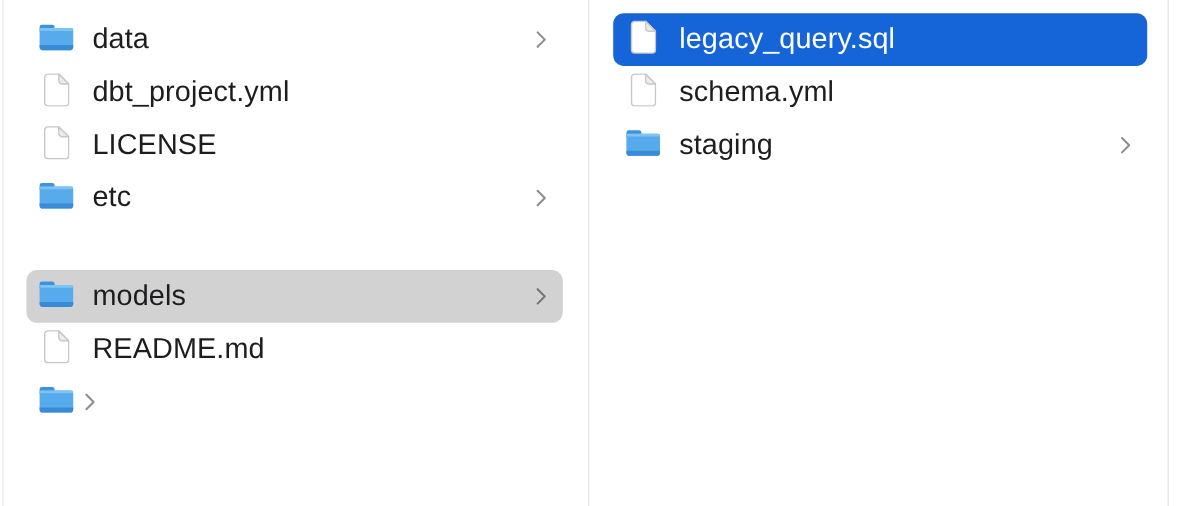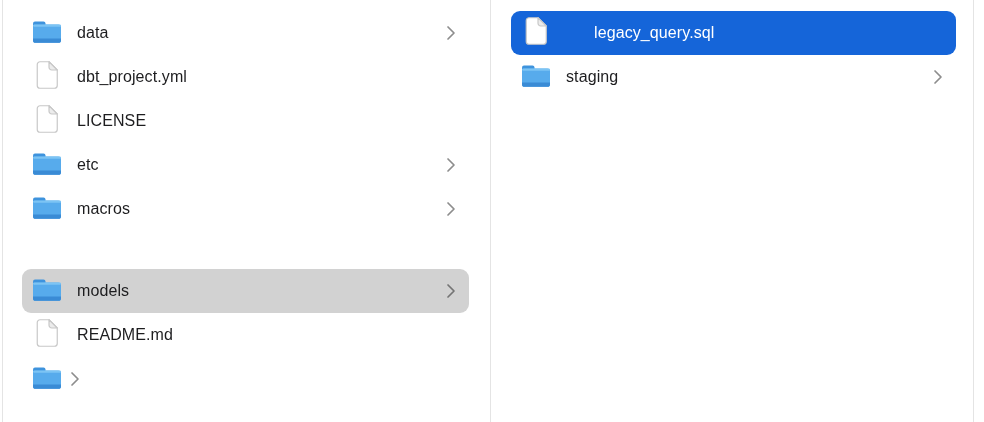--- a/index.html
+++ b/index.html
@@ -38,32 +38,32 @@
     align-items: center;
     border-radius: 9px;
     padding: 0 13px 0 10px;
     box-sizing: border-box;
   }
   .col-parent .row { margin: 0 21px 0 19px; }
   .col-child  .row { margin: 0 17px 0 20px; }
 
   .row.sel-none     { background: transparent; }
   .row.sel-inactive { background: var(--selection-inactive, #d2d2d2); margin-top: 38px; }
-  .row.sel-active   { background: var(--selection-active, #1565d9); gap: 28px; }
+  .row.sel-active   { background: var(--selection-active, #1565d9); }
 
   .icon-slot {
     flex: 0 0 30px;
     display: flex;
     align-items: center;
     justify-content: center;
     height: 30px;
   }
   .label {
     margin-left: 15px;
-    font-size: 16px;
+    font-size: 24px;
     letter-spacing: 0.1px;
     color: var(--text, #1d1d1f);
     white-space: nowrap;
     overflow: hidden;
     text-overflow: ellipsis;
     flex: 1 1 auto;
   }
   .row.sel-active .label { color: var(--text-on-active, #ffffff); }
 
   .chevron {
@@ -146,39 +146,20 @@
       </span>
 
     </span>
     <span class="label">etc</span>
     <span class="chevron" style="visibility: visible;">
       <svg width="10" height="16" viewBox="0 0 10 16">
         <path d="M2 2 L8 8 L2 14" fill="none" stroke="#8d8d8d" stroke-width="1.7" stroke-linecap="round" stroke-linejoin="round"></path>
       </svg>
     </span>
   </div>
-      <div class="row sel-none">
-    <span class="icon-slot">
-      <span>
-        <svg width="30" height="25" viewBox="0 0 30 25">
-          <rect x="1" y="2.6" width="12.5" height="7" rx="2" class="f-tab" fill="#3e93dd"></rect>
-          <rect x="1" y="5.4" width="28" height="18.4" rx="2.6" class="f-body" fill="#57abec"></rect>
-          <rect x="1" y="5.4" width="28" height="2.4" rx="1.2" class="f-lip" fill="#7cc4f4"></rect>
-          <path d="M1 19.6 h28 v1.6 a2.6 2.6 0 0 1 -2.6 2.6 H3.6 A2.6 2.6 0 0 1 1 21.2 Z" class="f-bottom" fill="#3a8bd5"></path>
-        </svg>
-      </span>
-
-    </span>
-    <span class="label">macros</span>
-    <span class="chevron" style="visibility: visible;">
-      <svg width="10" height="16" viewBox="0 0 10 16">
-        <path d="M2 2 L8 8 L2 14" fill="none" stroke="#8d8d8d" stroke-width="1.7" stroke-linecap="round" stroke-linejoin="round"></path>
-      </svg>
-    </span>
-  </div>
       <div class="row sel-inactive">
     <span class="icon-slot">
       <span>
         <svg width="30" height="25" viewBox="0 0 30 25">
           <rect x="1" y="2.6" width="12.5" height="7" rx="2" class="f-tab" fill="#3e93dd"></rect>
           <rect x="1" y="5.4" width="28" height="18.4" rx="2.6" class="f-body" fill="#57abec"></rect>
           <rect x="1" y="5.4" width="28" height="2.4" rx="1.2" class="f-lip" fill="#7cc4f4"></rect>
           <path d="M1 19.6 h28 v1.6 a2.6 2.6 0 0 1 -2.6 2.6 H3.6 A2.6 2.6 0 0 1 1 21.2 Z" class="f-bottom" fill="#3a8bd5"></path>
         </svg>
       </span>
@@ -240,20 +221,37 @@
     </span>
     <span class="label">legacy_query.sql</span>
     <span class="chevron" style="visibility: hidden;">
       <svg width="10" height="16" viewBox="0 0 10 16">
         <path d="M2 2 L8 8 L2 14" fill="none" stroke="#8d8d8d" stroke-width="1.7" stroke-linecap="round" stroke-linejoin="round"></path>
       </svg>
     </span>
   </div>
       <div class="row sel-none">
     <span class="icon-slot">
+
+      <span>
+        <svg width="22" height="28" viewBox="0 0 22 28">
+          <path d="M4 0.75 H13 L21.25 9 V24.5 A2.75 2.75 0 0 1 18.5 27.25 H4 A2.75 2.75 0 0 1 1.25 24.5 V3.5 A2.75 2.75 0 0 1 4 0.75 Z" fill="#ffffff" stroke="#c8c8c8" stroke-width="1.2" stroke-linejoin="round"></path>
+          <path d="M13 0.75 V6.25 A2.75 2.75 0 0 0 15.75 9 H21.25 Z" fill="#ececec" stroke="#c8c8c8" stroke-width="1.2" stroke-linejoin="round"></path>
+        </svg>
+      </span>
+    </span>
+    <span class="label">schema.yml</span>
+    <span class="chevron" style="visibility: hidden;">
+      <svg width="10" height="16" viewBox="0 0 10 16">
+        <path d="M2 2 L8 8 L2 14" fill="none" stroke="#8d8d8d" stroke-width="1.7" stroke-linecap="round" stroke-linejoin="round"></path>
+      </svg>
+    </span>
+  </div>
+      <div class="row sel-none">
+    <span class="icon-slot">
       <span>
         <svg width="30" height="25" viewBox="0 0 30 25">
           <rect x="1" y="2.6" width="12.5" height="7" rx="2" class="f-tab" fill="#3e93dd"></rect>
           <rect x="1" y="5.4" width="28" height="18.4" rx="2.6" class="f-body" fill="#57abec"></rect>
           <rect x="1" y="5.4" width="28" height="2.4" rx="1.2" class="f-lip" fill="#7cc4f4"></rect>
           <path d="M1 19.6 h28 v1.6 a2.6 2.6 0 0 1 -2.6 2.6 H3.6 A2.6 2.6 0 0 1 1 21.2 Z" class="f-bottom" fill="#3a8bd5"></path>
         </svg>
       </span>
 
     </span>

